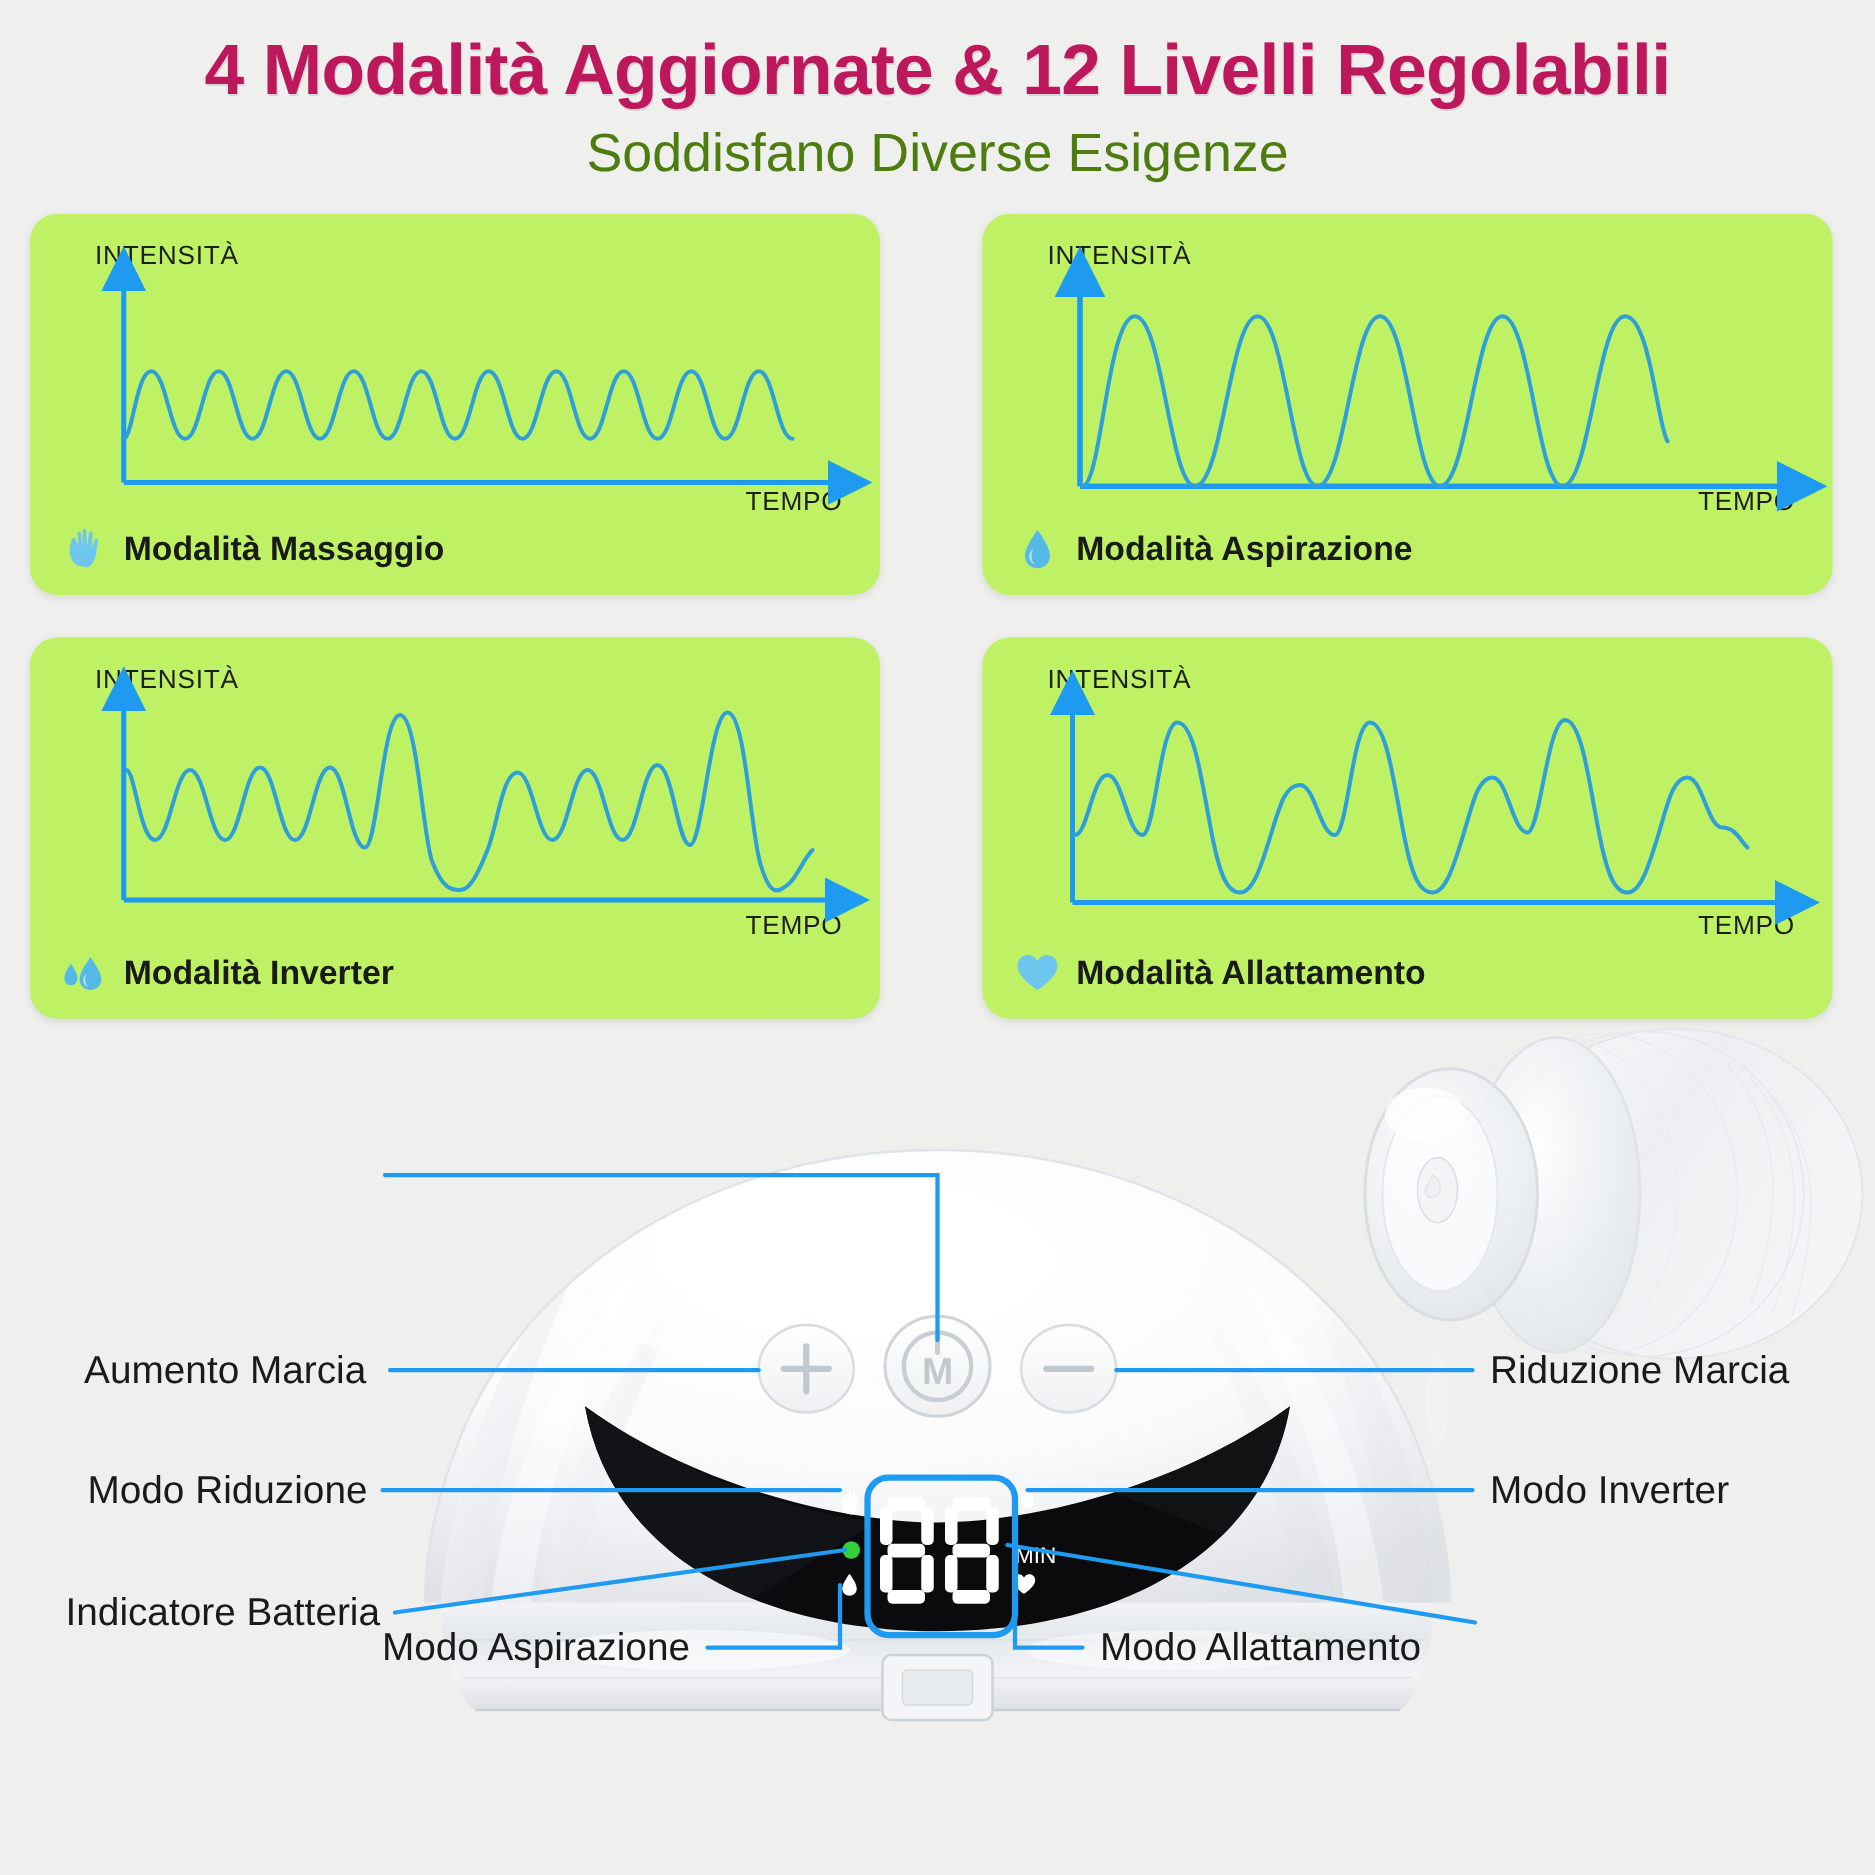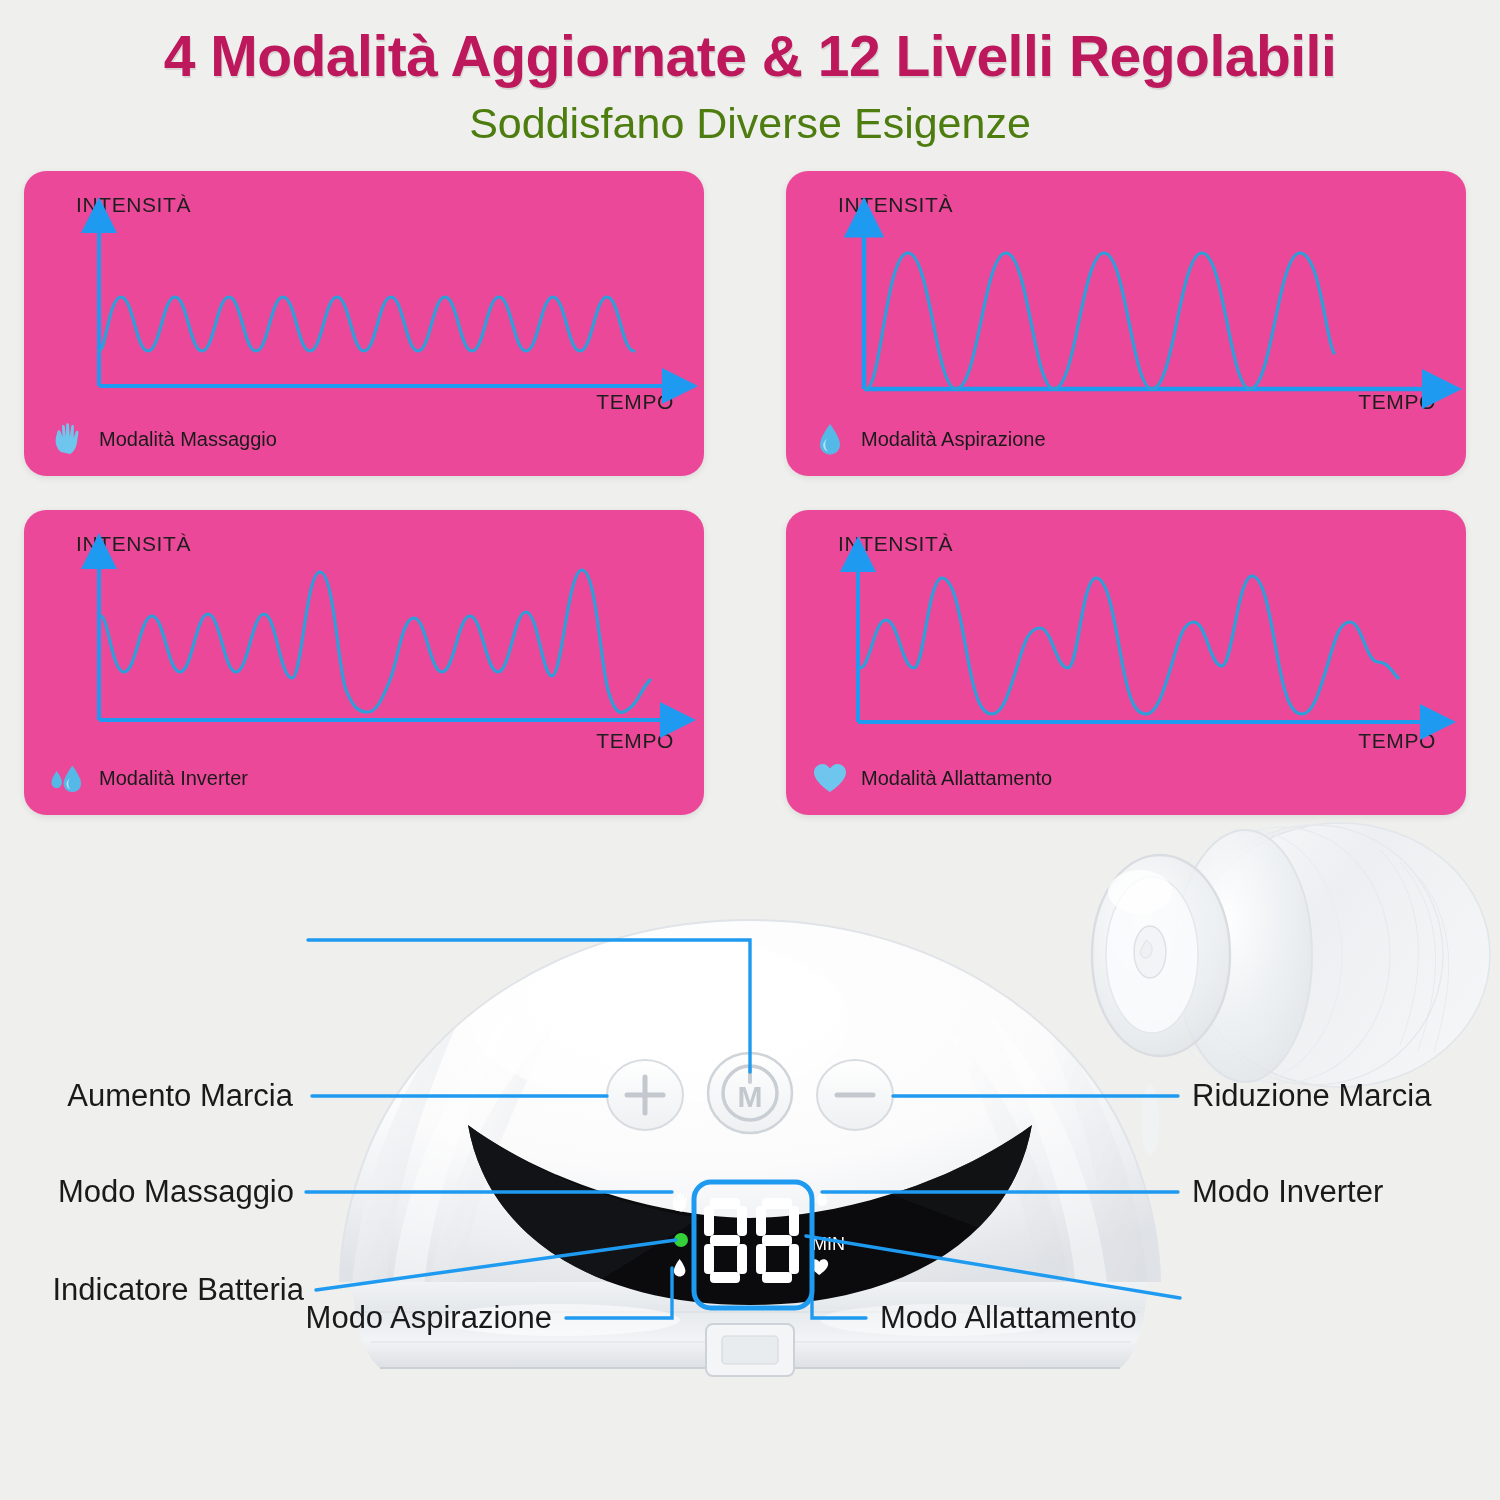--- a/index.html
+++ b/index.html
@@ -22,42 +22,42 @@
   }
   #subtitle{
     font-size:43px;font-weight:normal;color:#4d7c0f;
     line-height:1;margin-top:17px;
   }
 
   
   .card{
     position:absolute;
     width:680px;height:305px;
-    background:#ec4899;border-radius:22px;
+    background:#bef264;border-radius:22px;
     box-shadow:0 2px 7px rgba(0,0,0,.09);
   }
   #card0{left:24px;  top:171px;}
   #card1{left:786px; top:171px;}
   #card2{left:24px;  top:510px;}
   #card3{left:786px; top:510px;}
 
   .axis-label{
     position:absolute;font-size:21px;color:#1e1e1e;letter-spacing:.6px;
   }
   .y-label{left:52px;top:22px;}
   .x-label{right:30px;bottom:62px;}
 
   .plot{position:absolute;left:0;top:0;width:680px;height:250px;}
 
   .cardfoot{
     position:absolute;left:24px;bottom:10px;
     display:flex;align-items:center;gap:11px;height:54px;
   }
   .mode-icon{width:40px;height:40px;display:block;flex:none;}
-  .mode-name{font-size:20px;color:#1a1a1a;line-height:1;white-space:nowrap;}
+  .mode-name{font-size:27px;color:#1a1a1a;line-height:1;white-space:nowrap;font-weight:bold;}
 
   
   #product{position:absolute;left:0;top:820px;width:1500px;height:680px;}
   #productSvg{position:absolute;left:0;top:0;}
 
   
   .callout{
     position:absolute;font-size:31px;color:#1a1a1a;
     line-height:1.14;white-space:pre-line;
   }
@@ -389,21 +389,21 @@
 
       <path d="M1180 478 L806 416"></path>
 
       <path d="M566 498 L672 498 L672 448"></path>
 
       <path d="M866 498 L812 498 L812 450"></path>
     </g>
   </svg>
 
   <div class="callout l" style="right:1207px;top:258px;text-align:right;">Aumento Marcia</div>
-  <div class="callout l" style="right:1206px;top:354px;">Modo Massaggio</div>
+  <div class="callout l" style="right:1206px;top:354px;">Modo Riduzione</div>
   <div class="callout l" style="right:1196px;top:452px;">Indicatore Batteria</div>
 
   <div class="callout r" style="left:1192px;top:258px;">Riduzione Marcia</div>
   <div class="callout r" style="left:1192px;top:354px;">Modo Inverter</div>
 
   <div class="callout l" style="right:948px;top:480px;">Modo Aspirazione</div>
   <div class="callout r" style="left:880px;top:480px;">Modo Allattamento</div>
 </div>
 
 </body></html>

